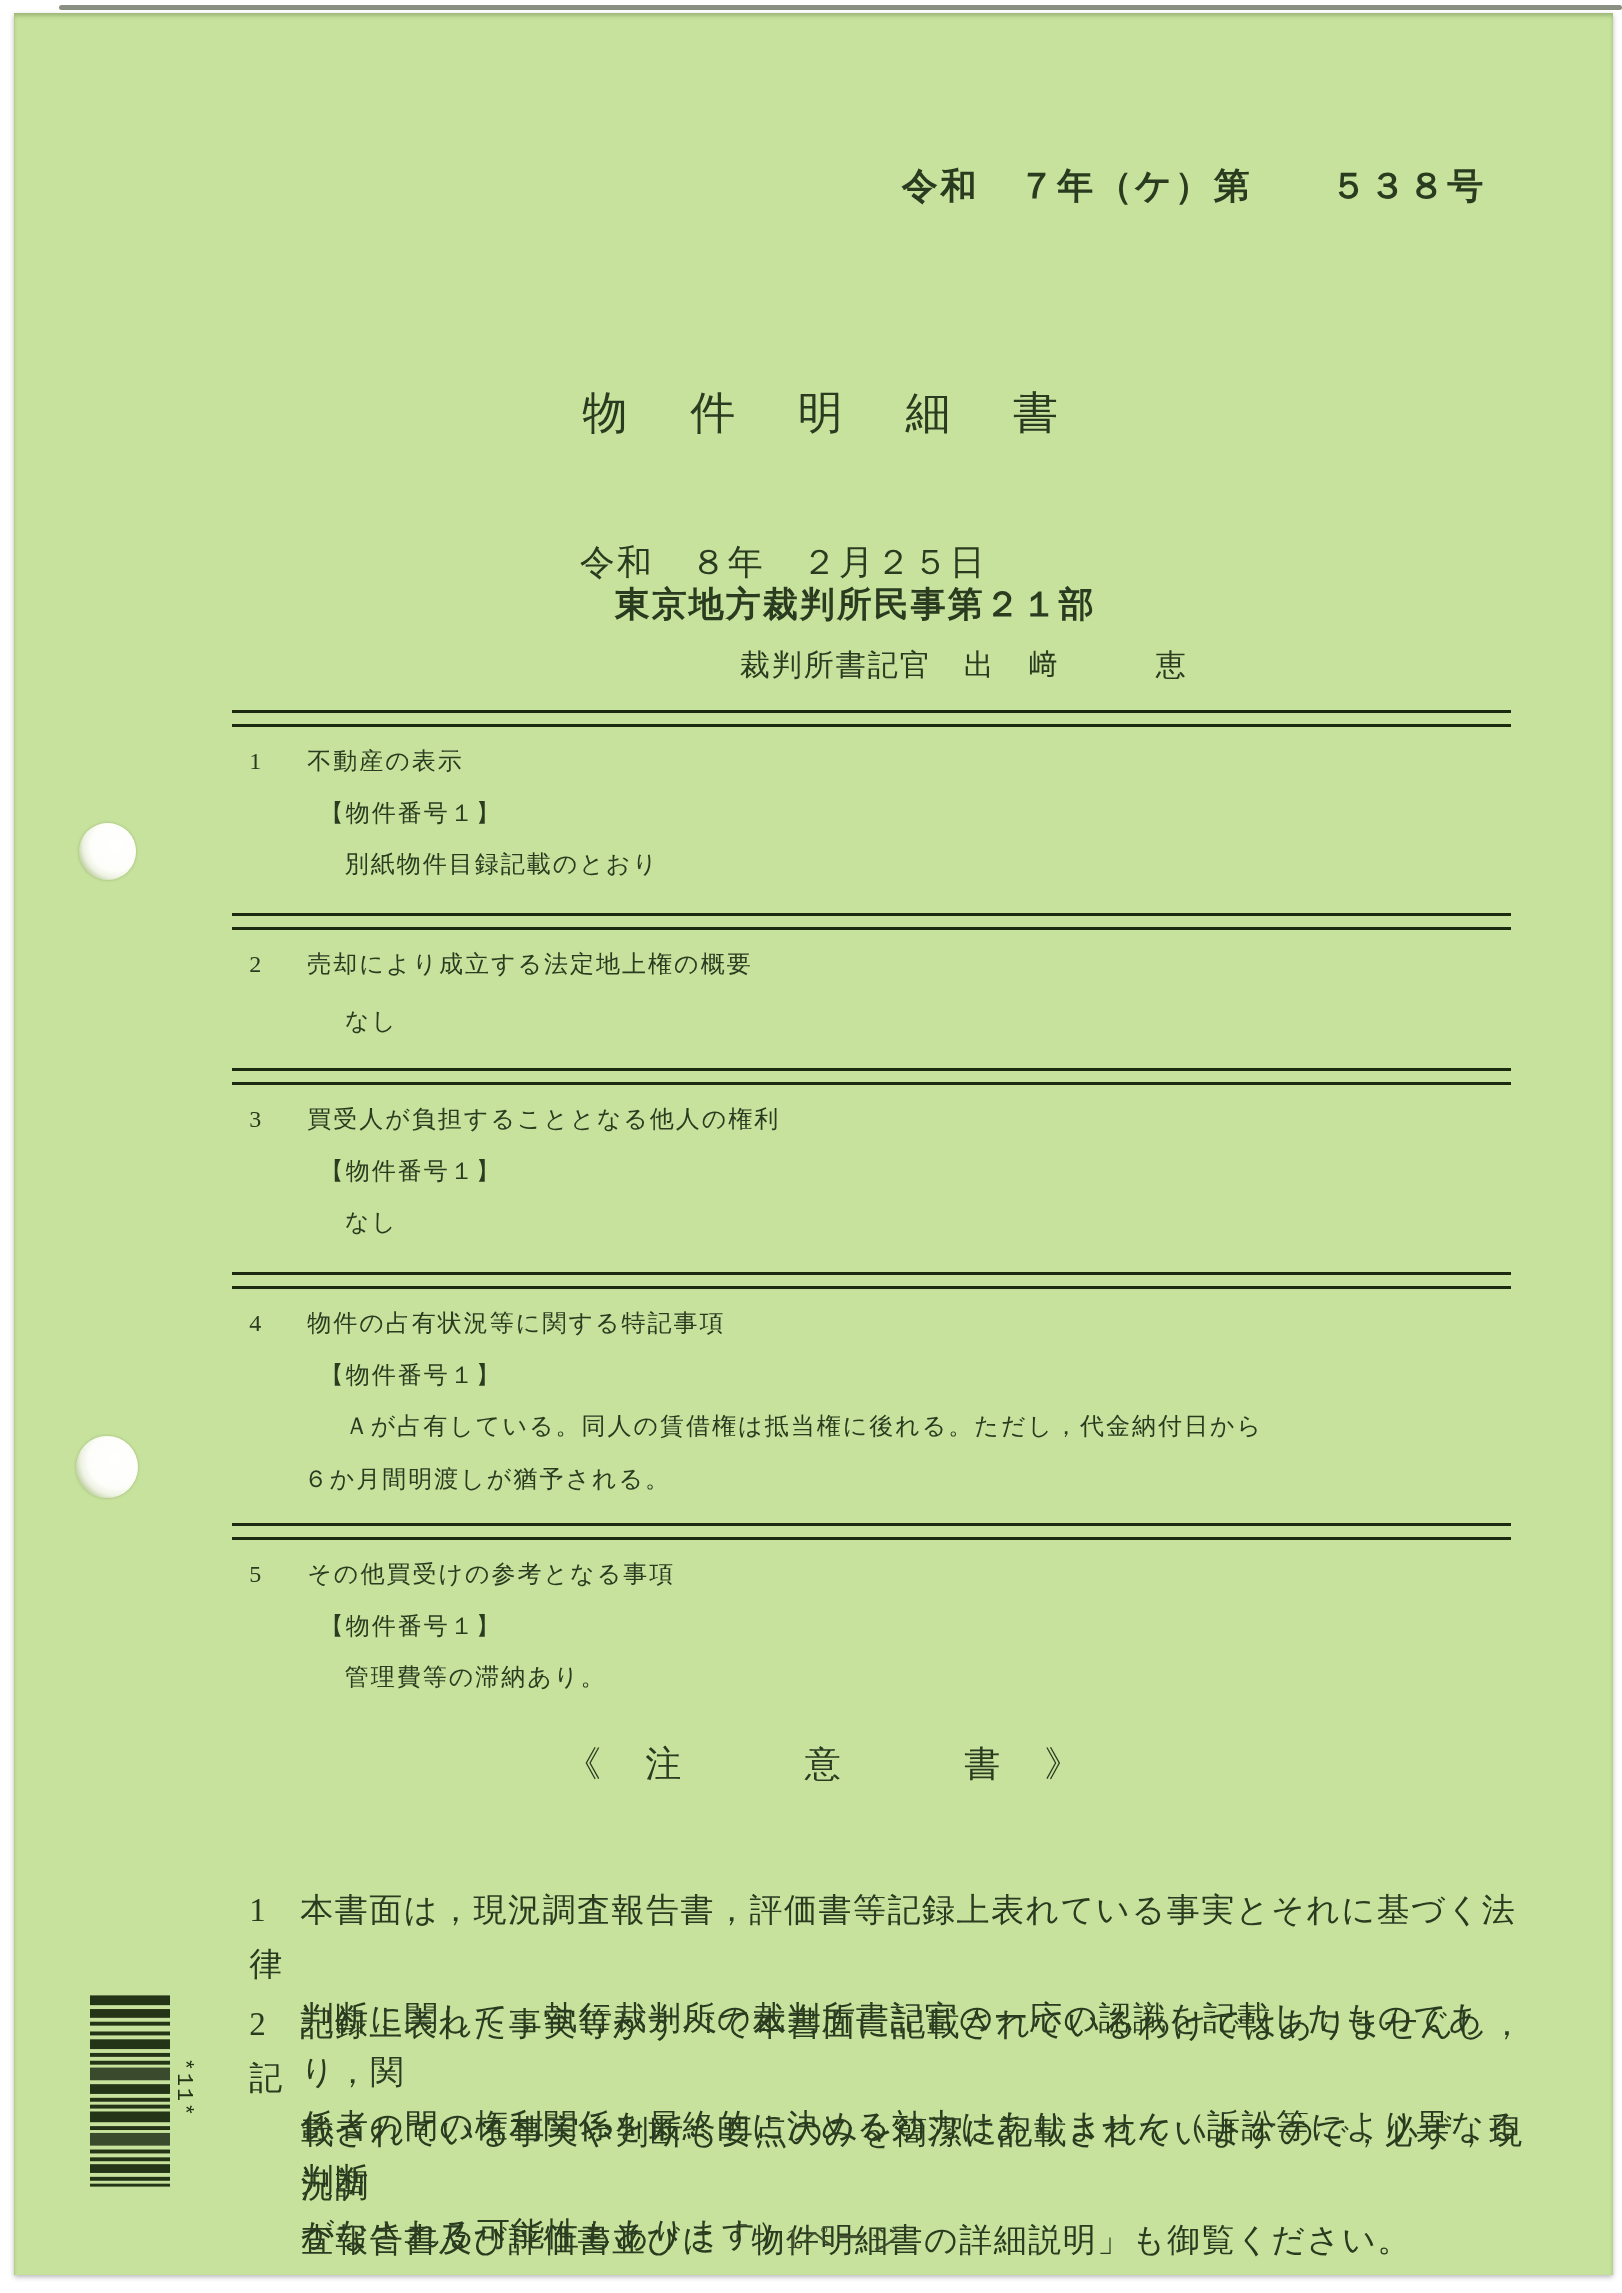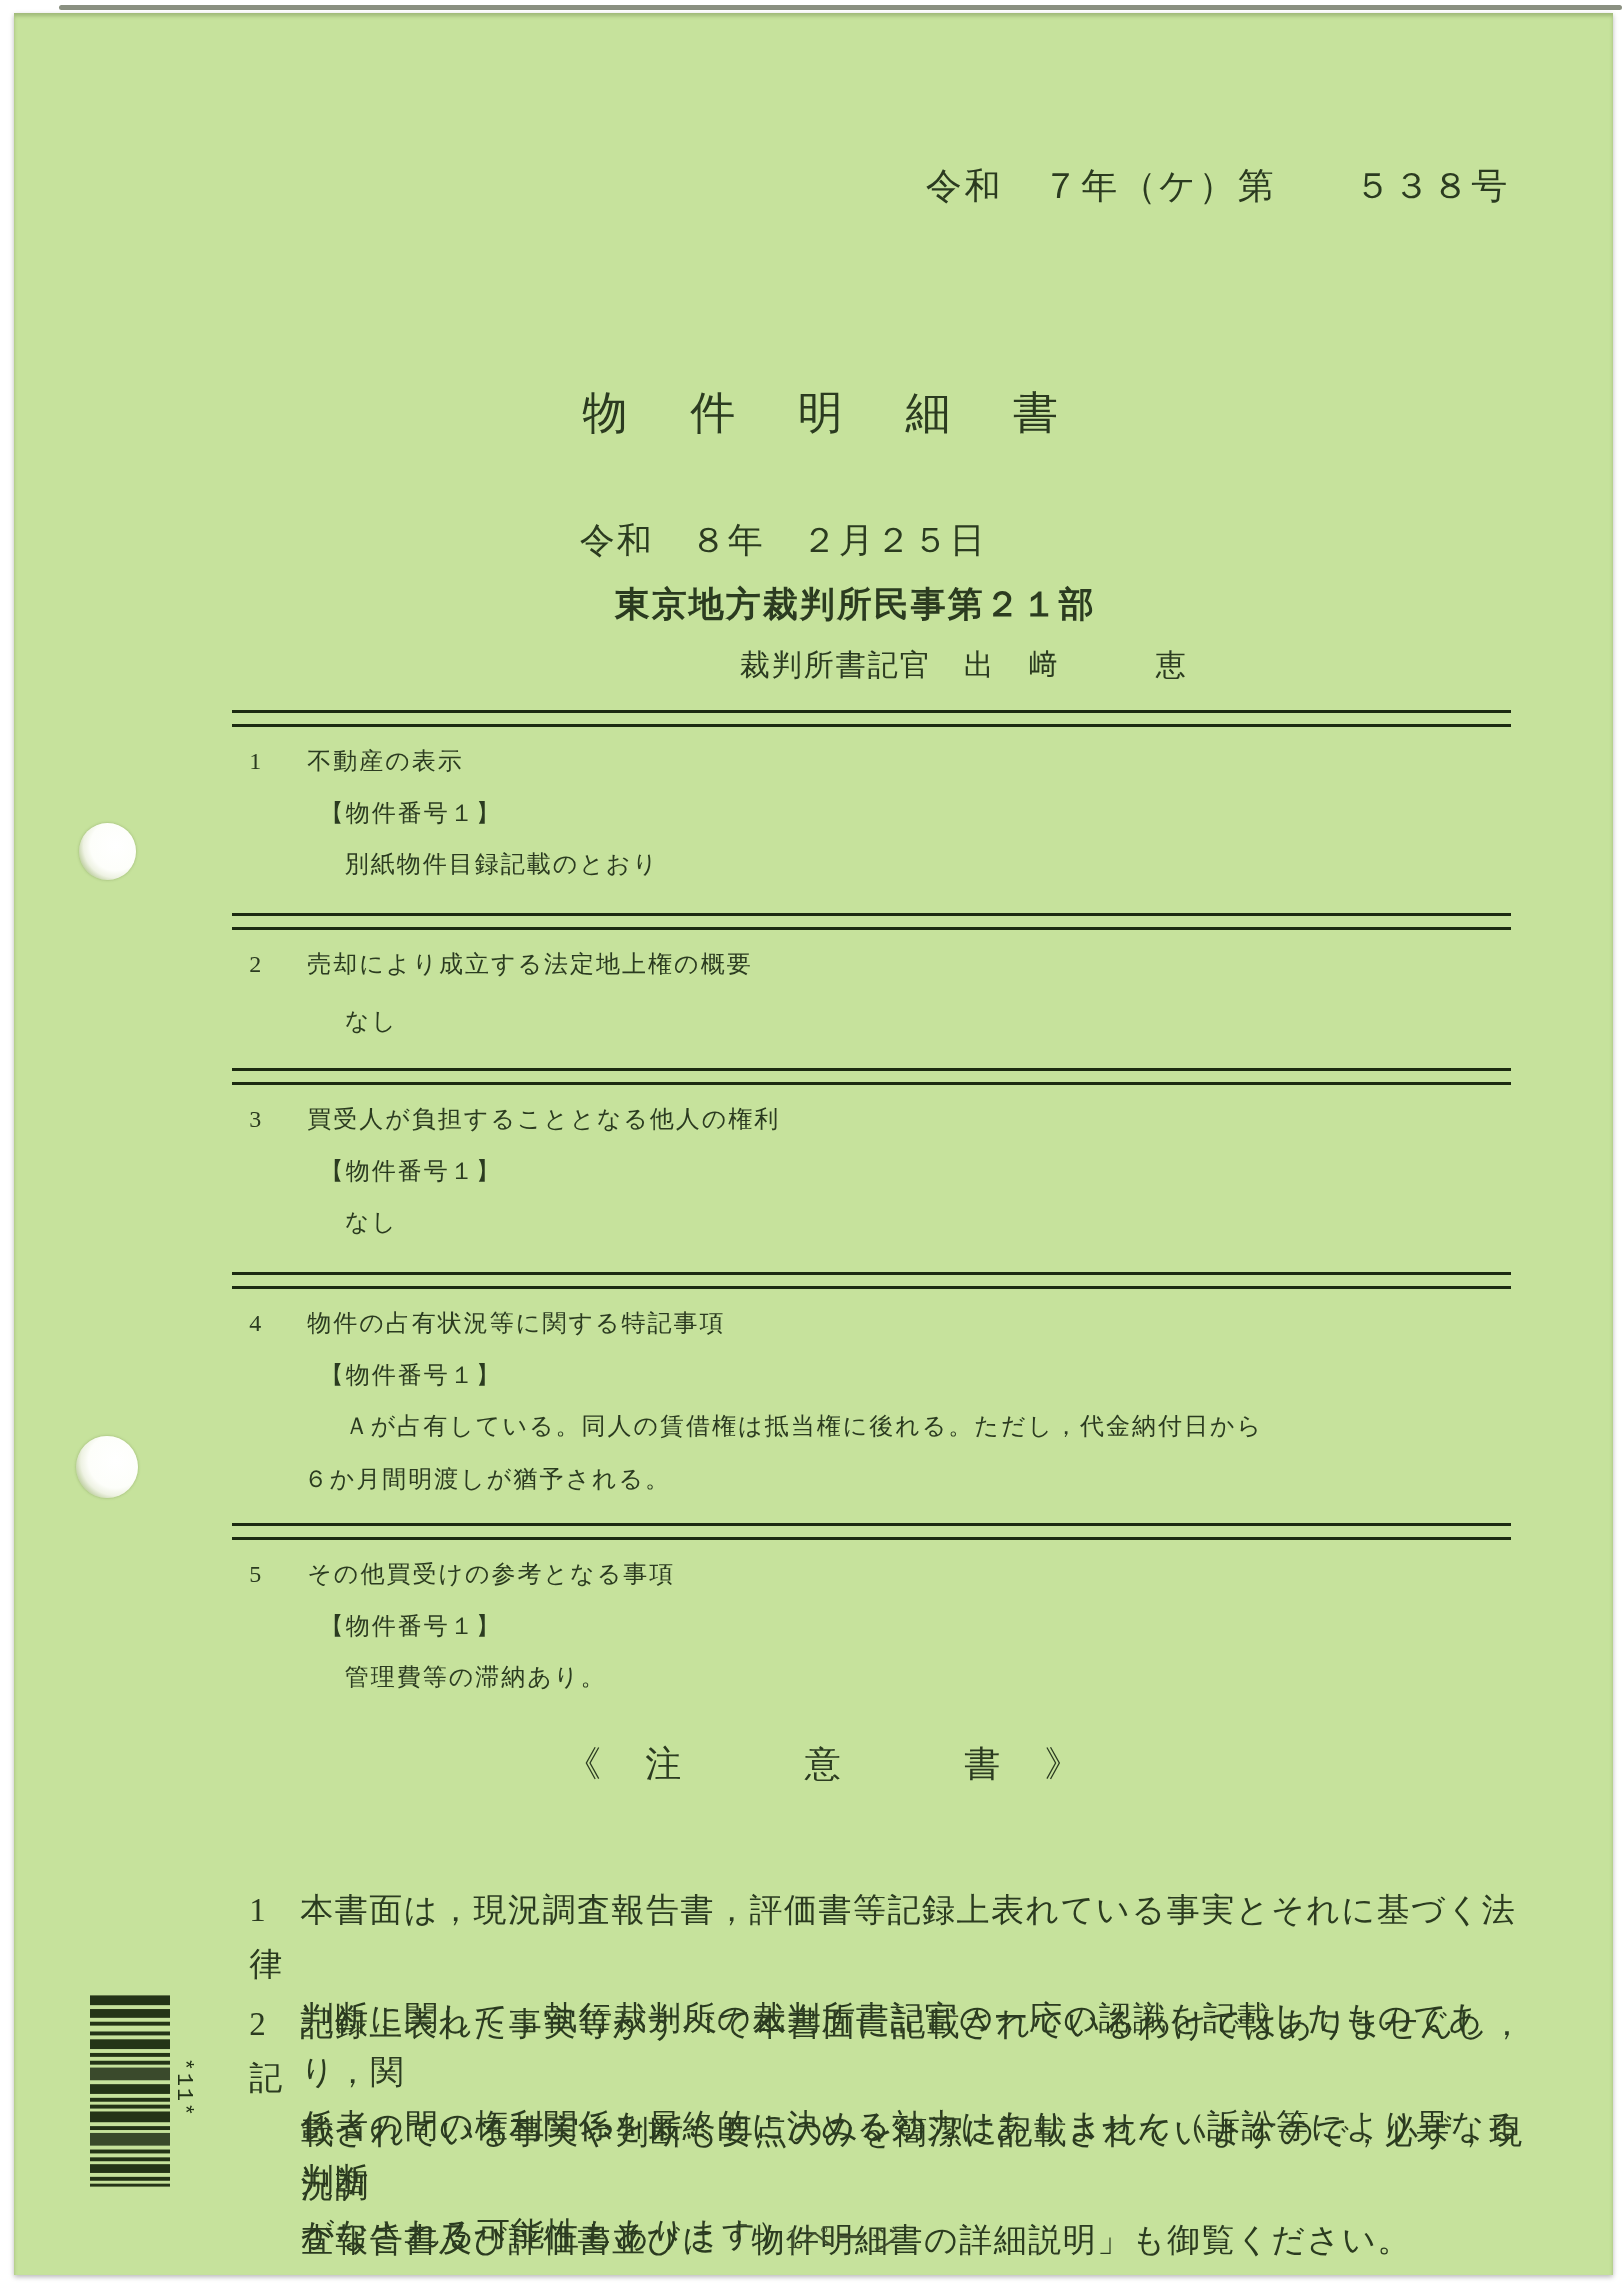--- a/index.html
+++ b/index.html
@@ -8,23 +8,23 @@
     font-family:"Liberation Serif","DejaVu Serif",serif;
     color:#2b3b20;overflow:hidden;
   }
   .top-edge{position:absolute;left:59px;right:0;top:4.9px;height:4.9px;background:rgba(42,52,26,.55);border-radius:2.9px;}
   .paper{
     position:absolute;left:13.7px;top:12.7px;right:8.8px;bottom:18.6px;
     background:#c6e29c;
     box-shadow:0 2px 4.9px rgba(0,0,0,.28), inset 0 2.9px 3.9px rgba(90,110,55,.35);
   }
   .abs{position:absolute;}
-  .case-number{top:149px;left:912px;font-size:36px;letter-spacing:2.9px;}
+  .case-number{top:149px;left:888px;font-size:36px;letter-spacing:2.9px;font-weight:bold;}
   .doc-title{top:370px;left:0;width:1622px;text-align:center;font-size:45px;letter-spacing:8.8px;}
-  .date-line{top:504px;left:566px;font-size:35px;letter-spacing:2px;}
+  .date-line{top:526px;left:566px;font-size:35px;letter-spacing:2px;}
   .court-line{top:568px;left:601px;font-size:35px;letter-spacing:2px;font-weight:bold;}
   .clerk-line{top:632px;left:726px;font-size:30px;letter-spacing:2px;}
 
   .section{position:absolute;left:218px;width:1279px;font-size:24px;letter-spacing:2px;}
   .rule{height:11.8px;border-top:3.9px solid #1c2a11;border-bottom:3.9px solid #1c2a11;}
   .sec-title{margin-top:11.8px;padding-left:17.6px;line-height:45px;}
   .sec-no{display:inline-block;min-width:58px;}
   .sec-label{margin-top:6.9px;margin-left:88px;line-height:45px;}
   .sec-body{margin-top:5.9px;margin-left:113px;line-height:45px;}
   .sec-body2{margin-left:72px;line-height:45px;margin-top:7.8px;}

